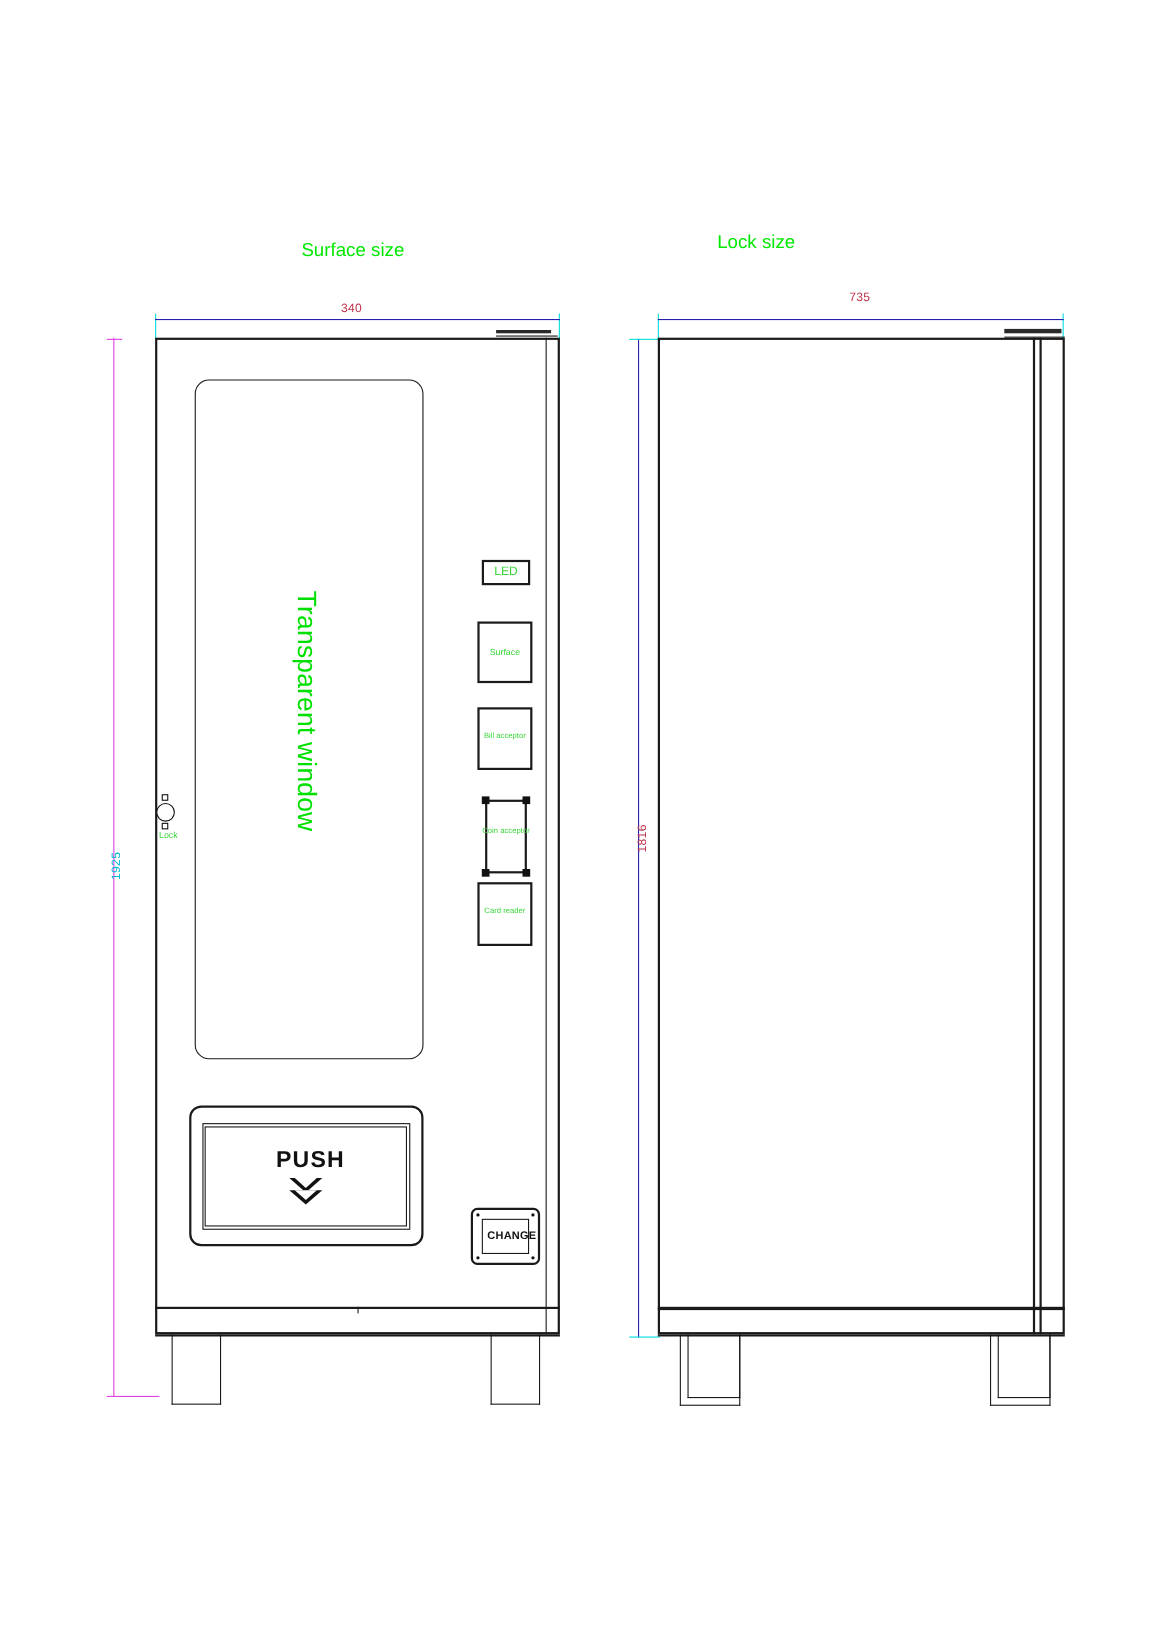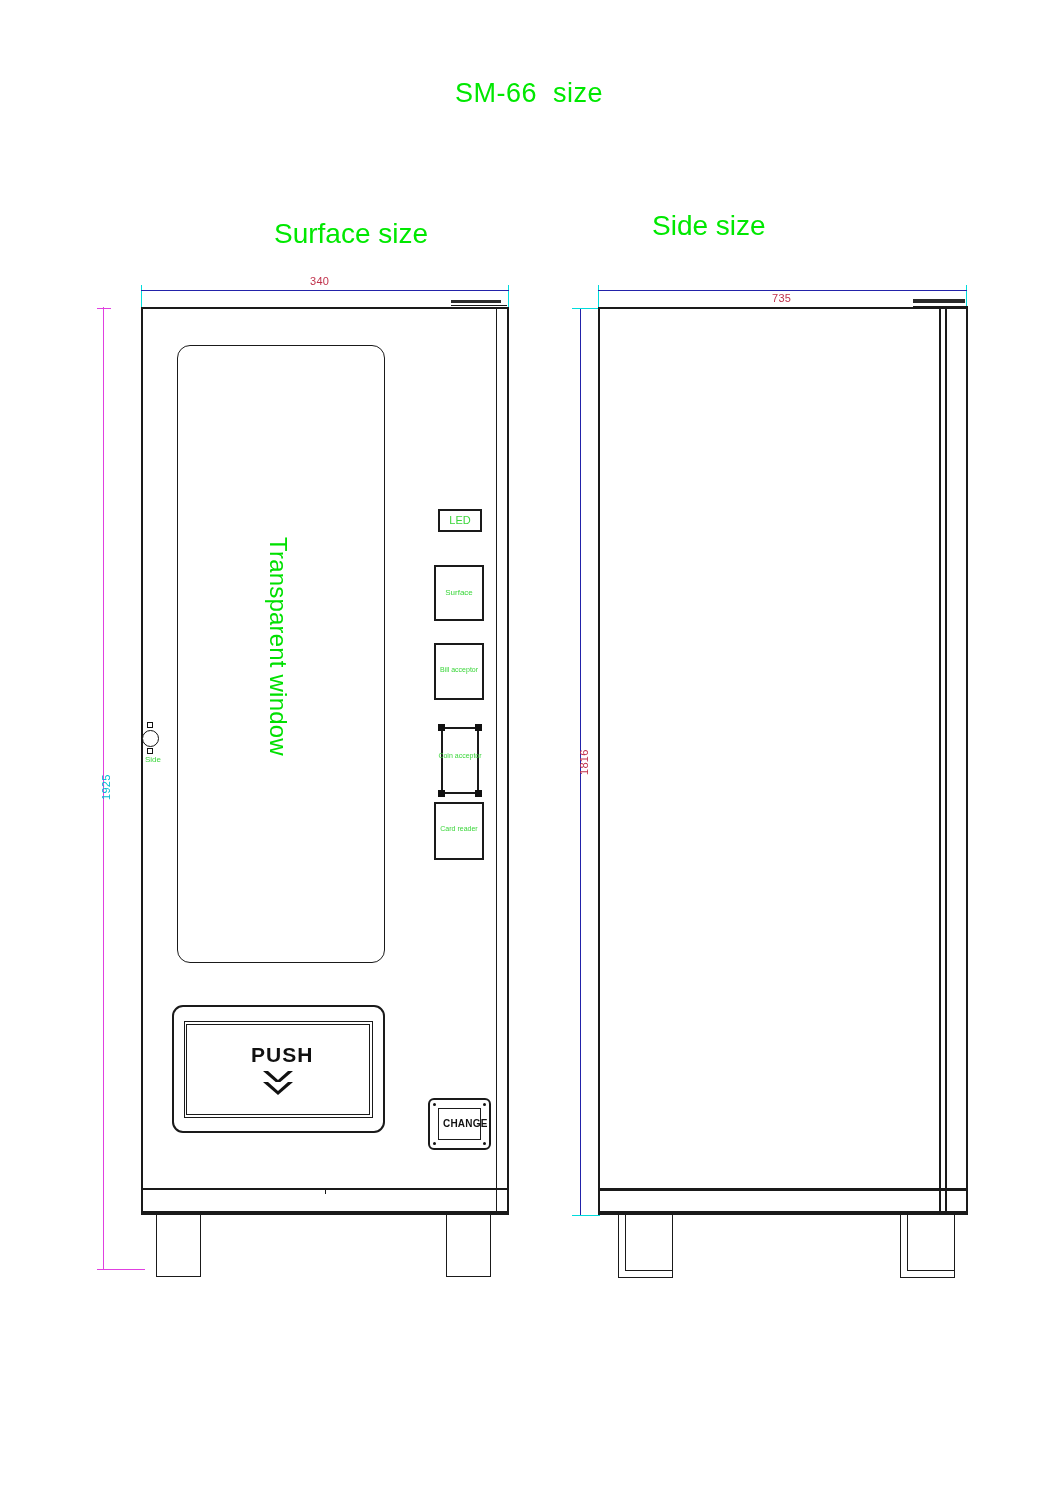--- a/index.html
+++ b/index.html
@@ -26,21 +26,21 @@
     left: 0; top: 78px;
     width: 1058px;
     text-align: center;
     font-size: 27px;
     color: #00e800;
     letter-spacing: 0.5px;
     white-space: pre;
   }
   .view-title {
     position: absolute;
-    font-size: 28px;
+    font-size: 17px;
     color: #00e800;
     white-space: nowrap;
   }
   .view-title.surface { left: 274px; top: 218px; }
   .view-title.side    { left: 652px; top: 210px; }
 
   
   .ln { position: absolute; background: #1a1a1a; }
   .hln { height: 1px; }
   .vln { width: 1px; }
@@ -144,23 +144,22 @@
     position: absolute;
     background: #111;
   }
   .barfill { position: absolute; background: #2a2a2a; }
 </style>
 </head>
 <body>
 
 <div class="page">
 
-  <div class="main-title">SM-66  size</div>
   <div class="view-title surface">Surface size</div>
-  <div class="view-title side">Side size</div>
+  <div class="view-title side">Lock size</div>
 
   <div>
 
     <div>
       <div class="dim-cyan" style="left:141px; top:285px; width:1px; height:24px;"></div>
       <div class="dim-cyan" style="left:508px; top:285px; width:1px; height:24px;"></div>
       <div class="dim-blue" style="left:141px; top:290px; width:368px; height:1px;"></div>
       <div class="dim-text red" style="left:310px; top:275px;">340</div>
     </div>
 
@@ -185,21 +184,21 @@
     <div class="box" style="left:156px; top:1213px; width:45px; height:64px; border-top:none;"></div>
     <div class="box" style="left:446px; top:1213px; width:45px; height:64px; border-top:none;"></div>
 
     <div class="box" style="left:177px; top:345px; width:208px; height:618px; border-radius:13px;"></div>
     <div class="window-text" style="left:292px; top:537px;">Transparent window</div>
 
     <div>
       <div class="lock-tab" style="left:147px; top:722px;"></div>
       <div class="lock-circle" style="left:142px; top:730px;"></div>
       <div class="lock-tab" style="left:147px; top:748px;"></div>
-      <div class="glabel" style="left:141px; top:755px; width:24px; font-size:8px;">Side</div>
+      <div class="glabel" style="left:141px; top:755px; width:24px; font-size:8px;">Lock</div>
     </div>
 
     <div>
       <div class="box thick" style="left:438px; top:509px; width:44px; height:23px;"></div>
       <div class="glabel" style="left:438px; top:514px; width:44px; font-size:11px;">LED</div>
     </div>
 
     <div>
       <div class="box thick" style="left:434px; top:565px; width:50px; height:56px;"></div>
       <div class="glabel" style="left:434px; top:588px; width:50px; font-size:8px;">Surface</div>
@@ -245,21 +244,21 @@
       <div class="screw" style="left:483px; top:1142px;"></div>
     </div>
   </div>
 
   <div>
 
     <div>
       <div class="dim-cyan" style="left:598px; top:285px; width:1px; height:24px;"></div>
       <div class="dim-cyan" style="left:966px; top:285px; width:1px; height:24px;"></div>
       <div class="dim-blue" style="left:598px; top:290px; width:369px; height:1px;"></div>
-      <div class="dim-text red" style="left:772px; top:292px;text-align:center;">735</div>
+      <div class="dim-text red" style="left:772px; top:265px;text-align:center;">735</div>
     </div>
 
     <div>
       <div class="dim-blue" style="left:580px; top:308px; width:1px; height:908px;"></div>
       <div class="dim-cyan" style="left:572px; top:308px; width:28px; height:1px;"></div>
       <div class="dim-cyan" style="left:572px; top:1215px; width:28px; height:1px;"></div>
       <div class="dim-text red vert" style="left:578px; top:775px;">1816</div>
     </div>
 
     <div class="box thick" style="left:598px; top:307px; width:370px; height:906px;"></div>

